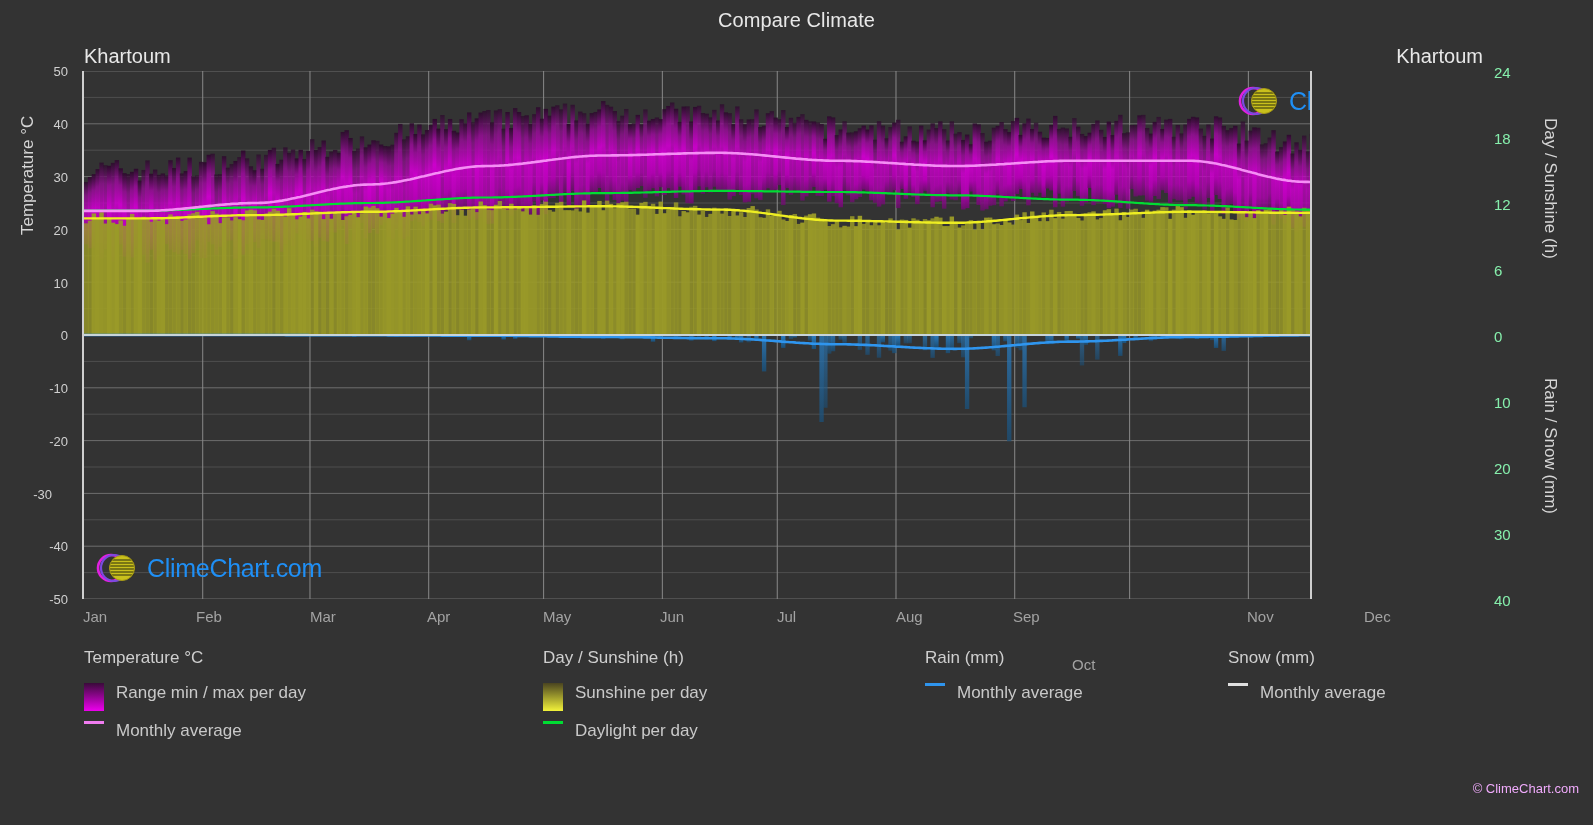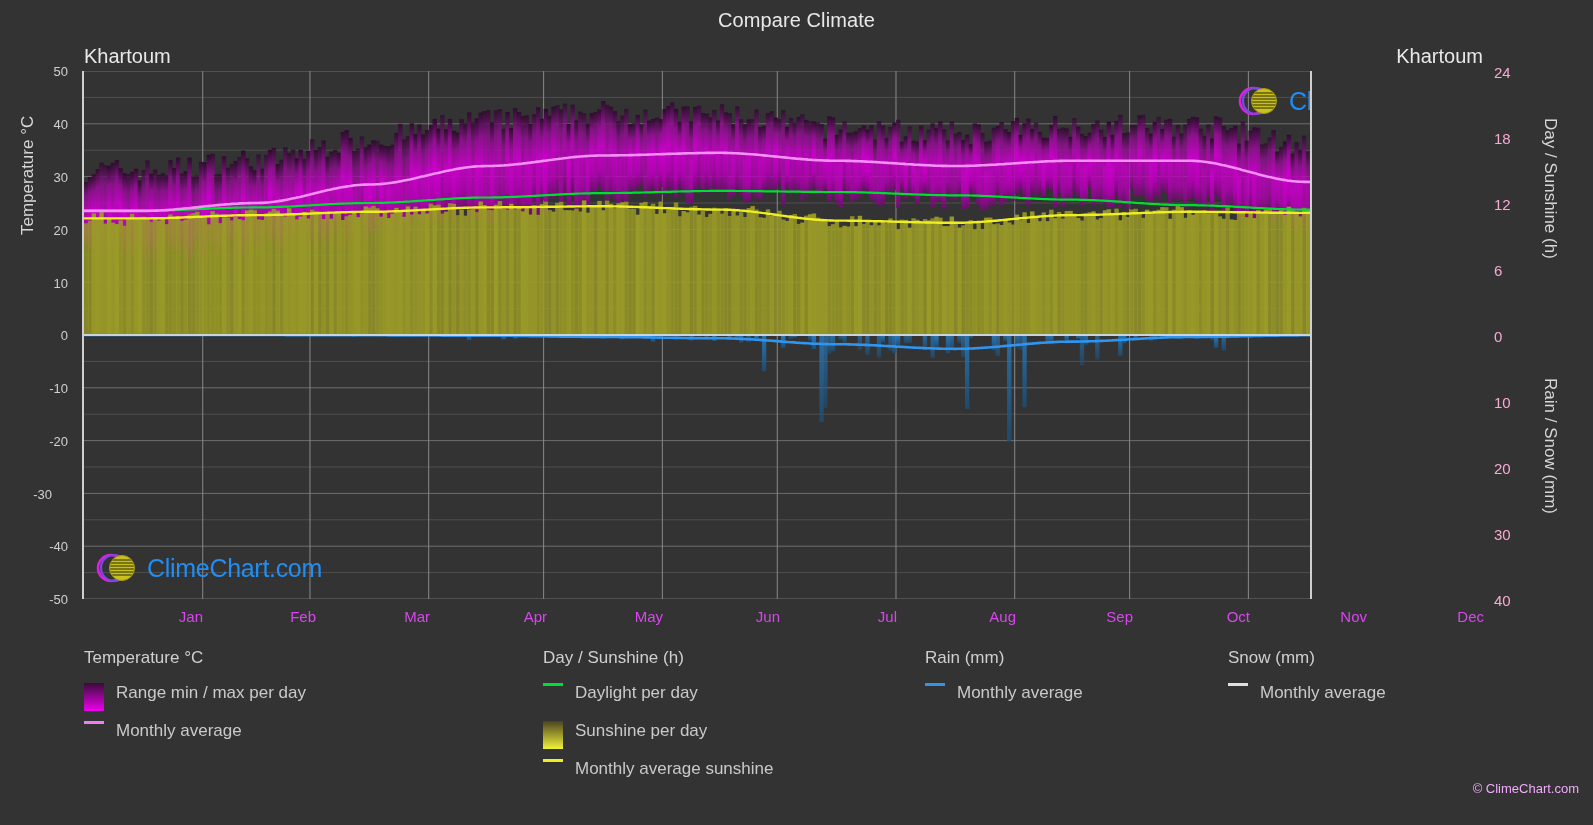--- a/index.html
+++ b/index.html
@@ -38,22 +38,22 @@
     position:absolute;left:1560px;top:118px;
     font-size:17px;color:#d6d6d6;
     transform:rotate(90deg);transform-origin:left top;white-space:nowrap;
   }
   .ylabel-right-2{
     position:absolute;left:1560px;top:378px;
     font-size:17px;color:#d6d6d6;
     transform:rotate(90deg);transform-origin:left top;white-space:nowrap;
   }
   .ytick-l{position:absolute;font-size:13px;color:#d0d0d0;text-align:right;width:44px;}
-  .ytick-r{position:absolute;font-size:15px;color:#f9a8d4;text-align:left;width:44px;}
-  .xtick{position:absolute;font-size:15px;color:#d946ef;text-align:right;width:120px;top:608px;}
+  .ytick-r{position:absolute;font-size:15px;color:#86efac;text-align:left;width:44px;}
+  .xtick{position:absolute;font-size:15px;color:#a3a3a3;text-align:left;width:120px;top:608px;}
 
   
   .wm{position:absolute;display:flex;align-items:center;gap:7px;}
   .wm-c{position:relative;display:block;}
   .wm-text{font-size:25px;color:#1f8ff5;letter-spacing:-0.3px;}
 
   
   #legend{position:absolute;left:0;top:648px;width:1593px;height:150px;}
   .lg-col{position:absolute;top:0;}
   .lg-head{font-size:17px;color:#cfcfcf;margin-bottom:15px;}
@@ -99,21 +99,21 @@
 
 <div class="xtick" style="left:83px;">Jan</div>
 <div class="xtick" style="left:196px;">Feb</div>
 <div class="xtick" style="left:310px;">Mar</div>
 <div class="xtick" style="left:427px;">Apr</div>
 <div class="xtick" style="left:543px;">May</div>
 <div class="xtick" style="left:660px;">Jun</div>
 <div class="xtick" style="left:777px;">Jul</div>
 <div class="xtick" style="left:896px;">Aug</div>
 <div class="xtick" style="left:1013px;">Sep</div>
-<div class="xtick" style="left:1130px;">Oct</div>
+<div class="xtick" style="left:1072px;margin-top:48px;">Oct</div>
 <div class="xtick" style="left:1247px;">Nov</div>
 <div class="xtick" style="left:1364px;">Dec</div>
 
 <div id="plot-area">
   <svg id="plot-svg" width="1398" height="528">
     <defs>
       <linearGradient id="tempGrad" x1="0" y1="0" x2="0" y2="1">
         <stop offset="0%" stop-color="#2b0b2b"></stop>
         <stop offset="22%" stop-color="#8f0f8f"></stop>
         <stop offset="48%" stop-color="#cc00cc"></stop>
@@ -1114,30 +1114,26 @@
     </div>
     <div class="lg-row">
       <span class="lg-line" style="background:#f07cf0;"></span>
       <span class="lg-label">Monthly average</span>
     </div>
   </div>
 
   <div class="lg-col" style="left:543px;">
     <div class="lg-head">Day / Sunshine (h)</div>
     <div class="lg-row">
-      <span class="lg-line" style="background:#00dd33;"></span>
-      <span class="lg-label">Daylight per day</span>
-    </div>
-    <div class="lg-row">
       <span class="lg-swatch" style="background:linear-gradient(#4a4420,#f2f23a);"></span>
       <span class="lg-label">Sunshine per day</span>
     </div>
     <div class="lg-row">
-      <span class="lg-line" style="background:#eeee22;"></span>
-      <span class="lg-label">Monthly average sunshine</span>
+      <span class="lg-line" style="background:#00dd33;"></span>
+      <span class="lg-label">Daylight per day</span>
     </div>
   </div>
 
   <div class="lg-col" style="left:925px;">
     <div class="lg-head">Rain (mm)</div>
     <div class="lg-row">
       <span class="lg-line" style="background:#2f95ee;"></span>
       <span class="lg-label">Monthly average</span>
     </div>
   </div>

